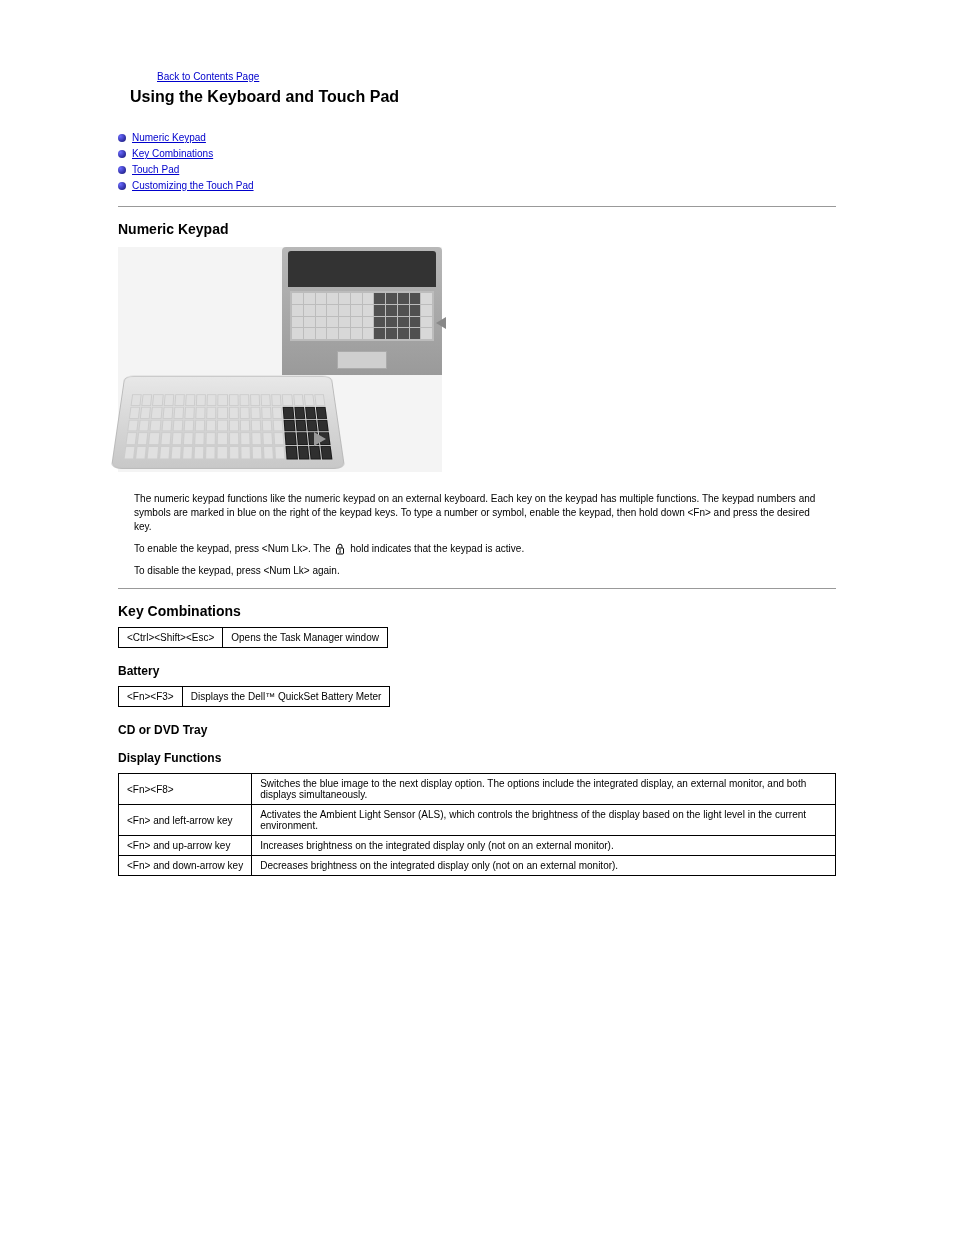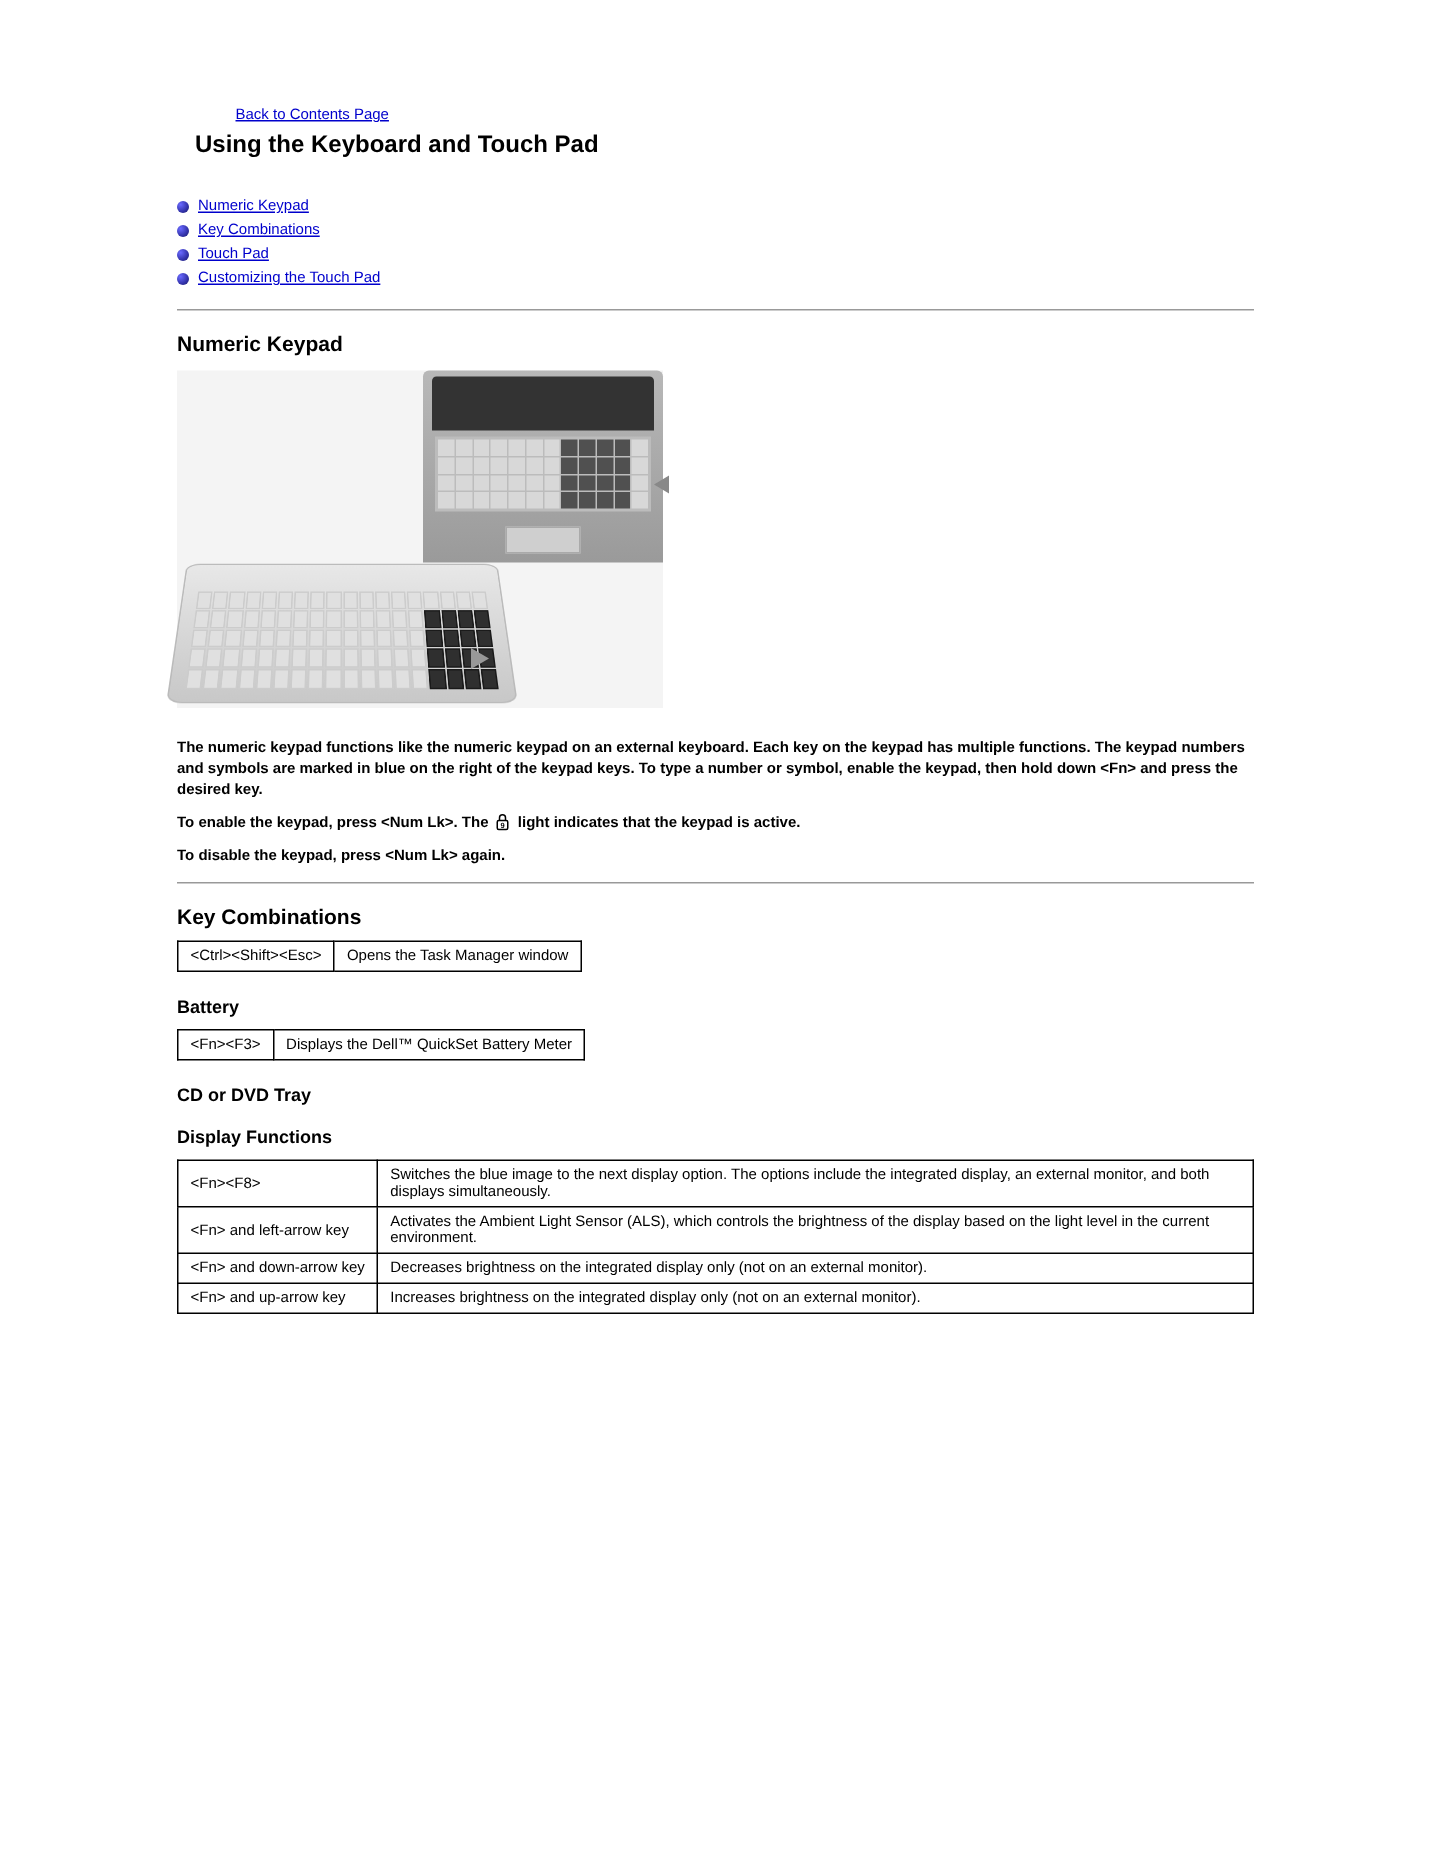--- a/index.html
+++ b/index.html
@@ -62,22 +62,21 @@
     text-decoration: underline;
   }
   hr.rule {
     border: none;
     border-top: 1px solid #999;
     margin: 10px 0 14px 0;
   }
   .bodytext {
     font-size: 10px;
     line-height: 1.4;
-    margin: 8px 0;
-    font-weight: bold;
+    margin: 8px 16px;
   }
   .keyboard-figure {
     width: 324px;
     height: 225px;
     position: relative;
     margin: 10px 0 20px 0;
     background: #f4f4f4;
   }
   .laptop {
     position: absolute;
@@ -368,21 +367,21 @@
 
   <p class="bodytext">
     <span>To enable the keypad, press &lt;Num Lk&gt;. The </span>
     <span class="lock-icon">
       <svg viewBox="0 0 10 12">
           <rect x="1.5" y="5" width="7" height="6" rx="1" fill="none" stroke="#000" stroke-width="1"></rect>
           <path d="M3 5 V3.2 a2 2 0 0 1 4 0 V5" fill="none" stroke="#000" stroke-width="1"></path>
           <text x="5" y="10" text-anchor="middle" font-size="5" font-family="Arial">9</text>
         </svg>
     </span>
-    <span> light indicates that the keypad is active.</span>
+    <span> hold indicates that the keypad is active.</span>
   </p>
 
   <p class="bodytext">To disable the keypad, press &lt;Num Lk&gt; again.</p>
 
   <hr class="rule">
 
   <h2>Key Combinations</h2>
 
   <table class="dtable">
     <tbody id="tbl-system">
@@ -411,23 +410,23 @@
     <tbody id="tbl-display">
         <tr>
           <td class="kbd-cell">&lt;Fn&gt;&lt;F8&gt;</td>
           <td>Switches the blue image to the next display option. The options include the integrated display, an external monitor, and both displays simultaneously.</td>
         </tr>
         <tr>
           <td class="kbd-cell">&lt;Fn&gt; and left-arrow key</td>
           <td>Activates the Ambient Light Sensor (ALS), which controls the brightness of the display based on the light level in the current environment.</td>
         </tr>
         <tr>
+          <td class="kbd-cell">&lt;Fn&gt; and up-arrow key</td>
+          <td>Increases brightness on the integrated display only (not on an external monitor).</td>
+        </tr>
+        <tr>
           <td class="kbd-cell">&lt;Fn&gt; and down-arrow key</td>
           <td>Decreases brightness on the integrated display only (not on an external monitor).</td>
         </tr>
-        <tr>
-          <td class="kbd-cell">&lt;Fn&gt; and up-arrow key</td>
-          <td>Increases brightness on the integrated display only (not on an external monitor).</td>
-        </tr>
       </tbody>
   </table>
 
 </div>
 
 </body></html>

